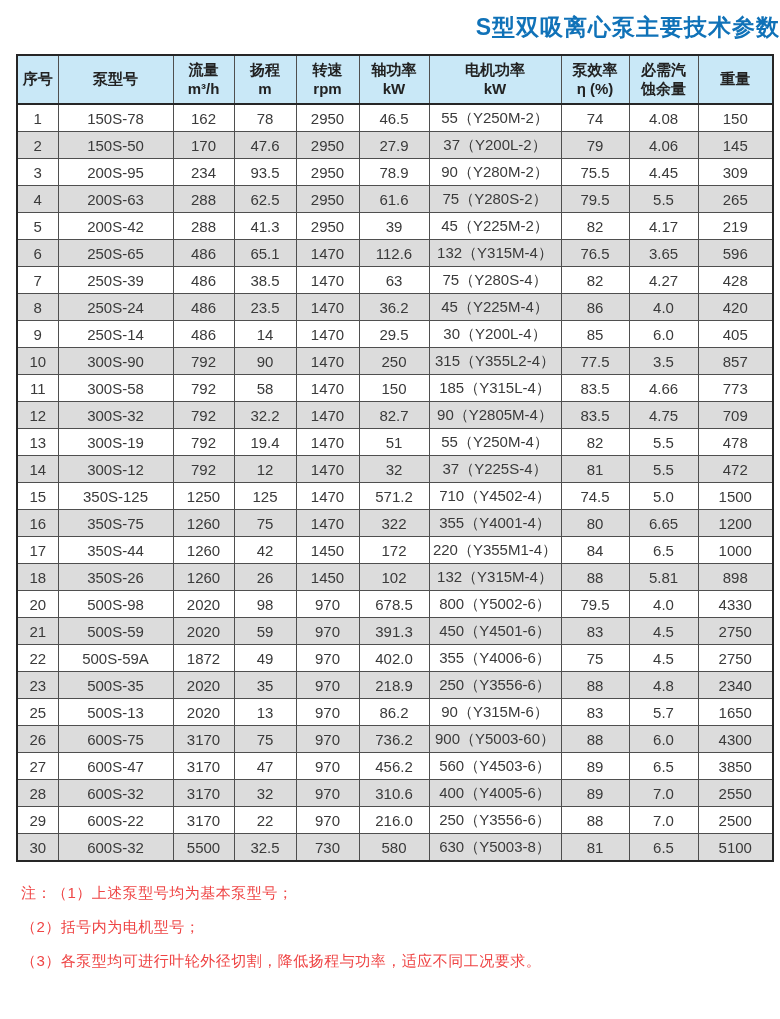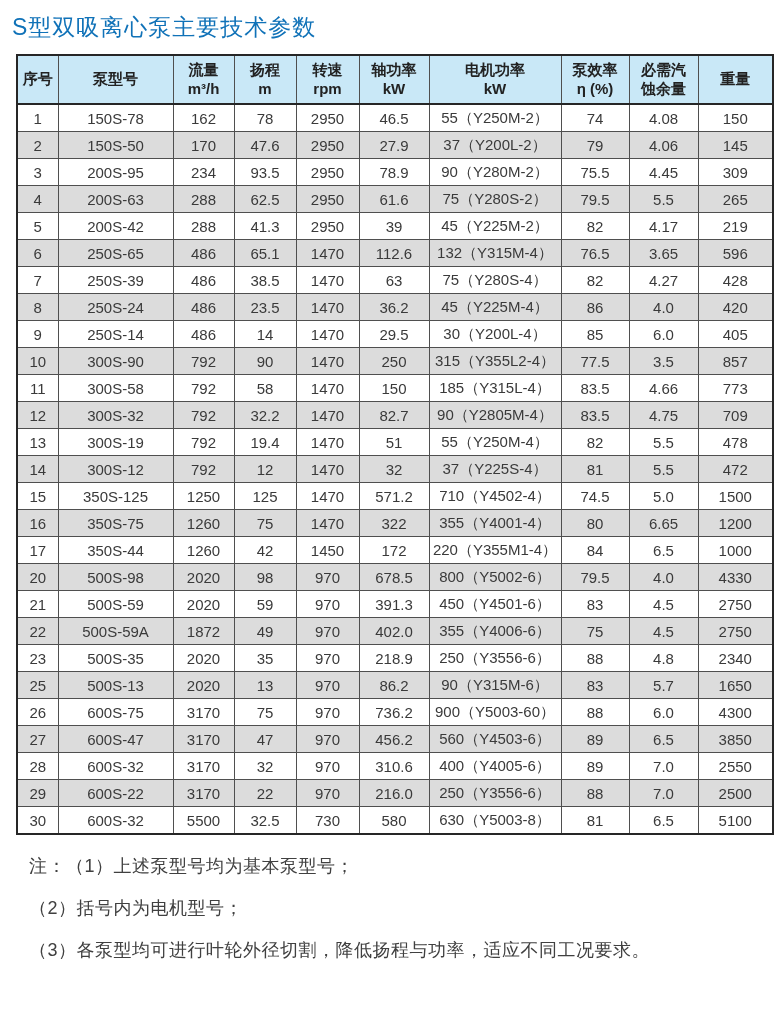--- a/index.html
+++ b/index.html
@@ -5,25 +5,25 @@
   html,body { margin:0; padding:0; }
   body {
     width:780px; height:1019px;
     background:#ffffff;
     font-family:"Liberation Sans","DejaVu Sans",sans-serif;
     color:#333;
     overflow:hidden;
   }
   .page { width:780px; height:1019px; box-sizing:border-box; padding-top:12px; }
   .page-title {
-    text-align:left;
+    text-align:right;
     font-size:23px;
-    font-weight:normal;
+    font-weight:bold;
     color:var(--title-color,#1072b8);
-    margin:0 0 11px 12px;
+    margin:0 0 11px 0;
     letter-spacing:1px;
   }
   table.spec {
     border-collapse:collapse;
     table-layout:fixed;
     width:756px;
     margin:0 auto 16px 16px;
     border:2px solid #262626;
   }
   table.spec th, table.spec td {
@@ -42,24 +42,24 @@
     height:47px;
     white-space:pre-line;
     line-height:1.25;
     border-bottom:2px solid #262626;
   }
   table.spec tbody td { height:26px; color:#3a3a3a; }
   table.spec tbody tr:nth-child(even) td { background:var(--row-alt-bg,#dcdcdc); }
   table.spec tbody tr:nth-child(odd) td { background:#ffffff; }
   .notes { margin:16px 0 0 17px; }
   .note-line {
-    font-size:18px;
-    color:#404040;
+    font-size:15px;
+    color:#ef4444;
     line-height:30px;
-    margin:12px;
+    margin:4px;
     letter-spacing:0.5px;
   }
 </style>
 </head>
 <body>
 
 <div class="page">
 
   <h1 class="page-title">S型双吸离心泵主要技术参数</h1>
 
@@ -296,20 +296,32 @@
           <td>1260</td>
           <td>42</td>
           <td>1450</td>
           <td>172</td>
           <td>220（Y355M1-4）</td>
           <td>84</td>
           <td>6.5</td>
           <td>1000</td>
         </tr>
         <tr>
+          <td>18</td>
+          <td>350S-26</td>
+          <td>1260</td>
+          <td>26</td>
+          <td>1450</td>
+          <td>102</td>
+          <td>132（Y315M-4）</td>
+          <td>88</td>
+          <td>5.81</td>
+          <td>898</td>
+        </tr>
+        <tr>
           <td>20</td>
           <td>500S-98</td>
           <td>2020</td>
           <td>98</td>
           <td>970</td>
           <td>678.5</td>
           <td>800（Y5002-6）</td>
           <td>79.5</td>
           <td>4.0</td>
           <td>4330</td>

